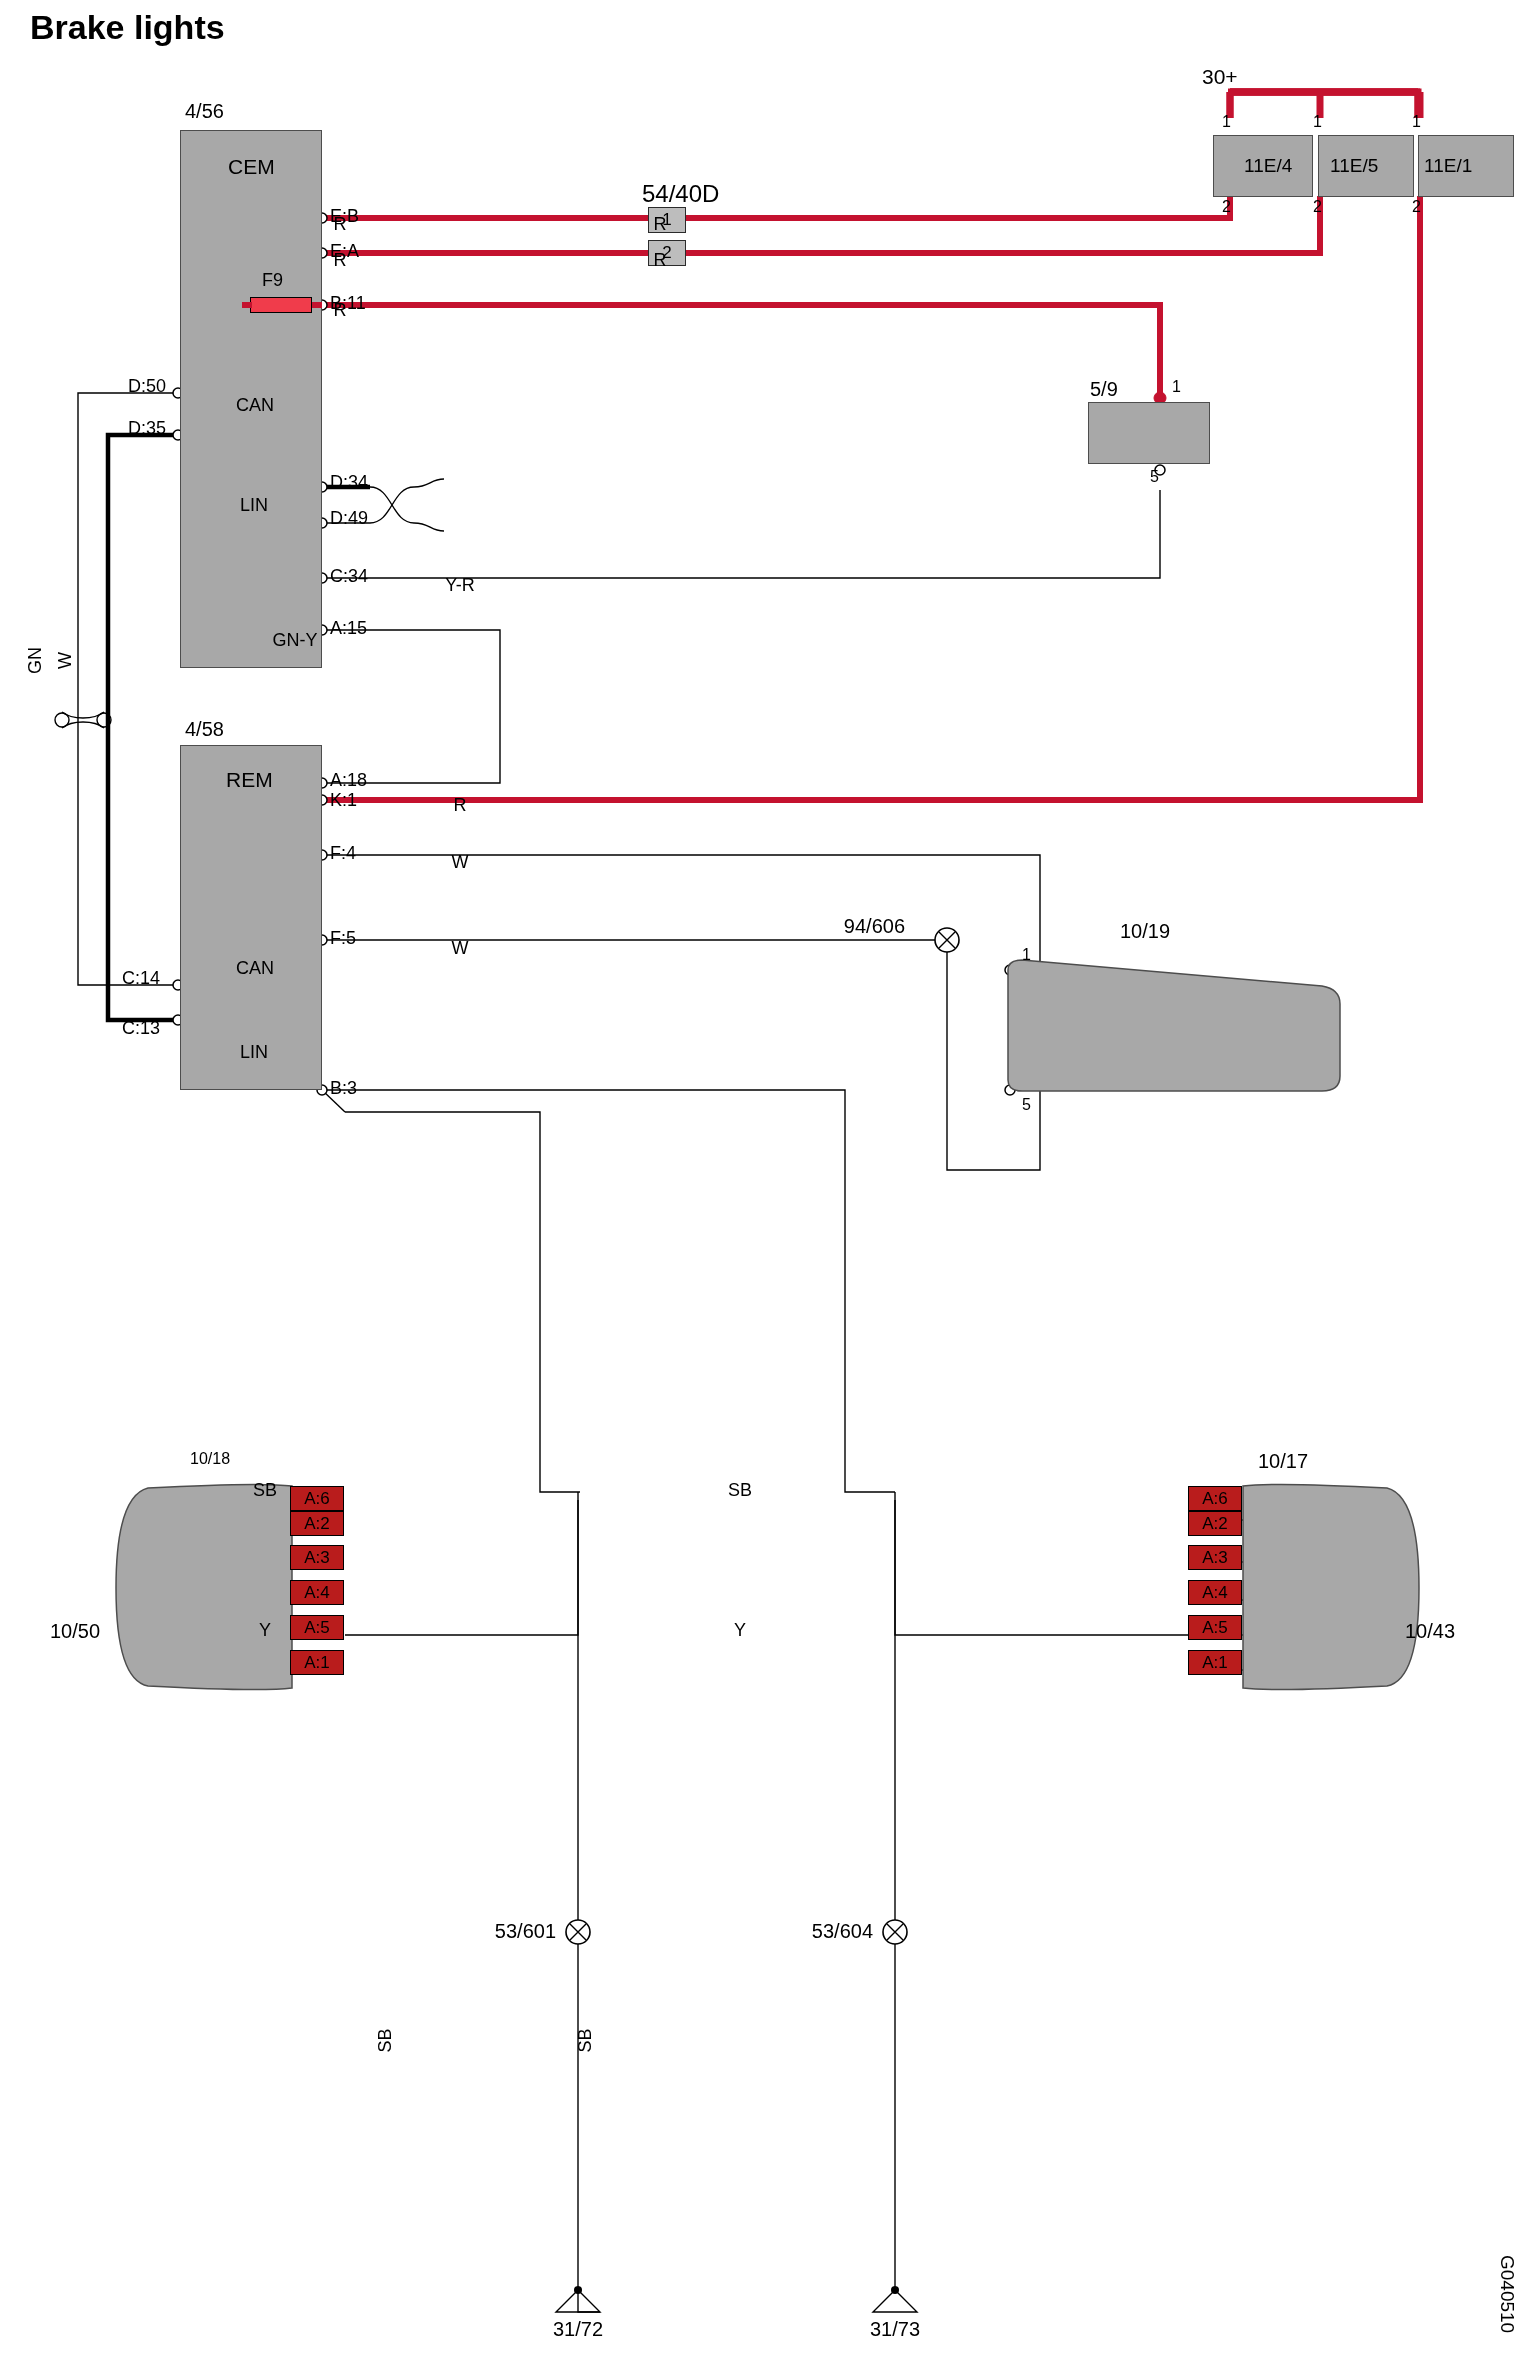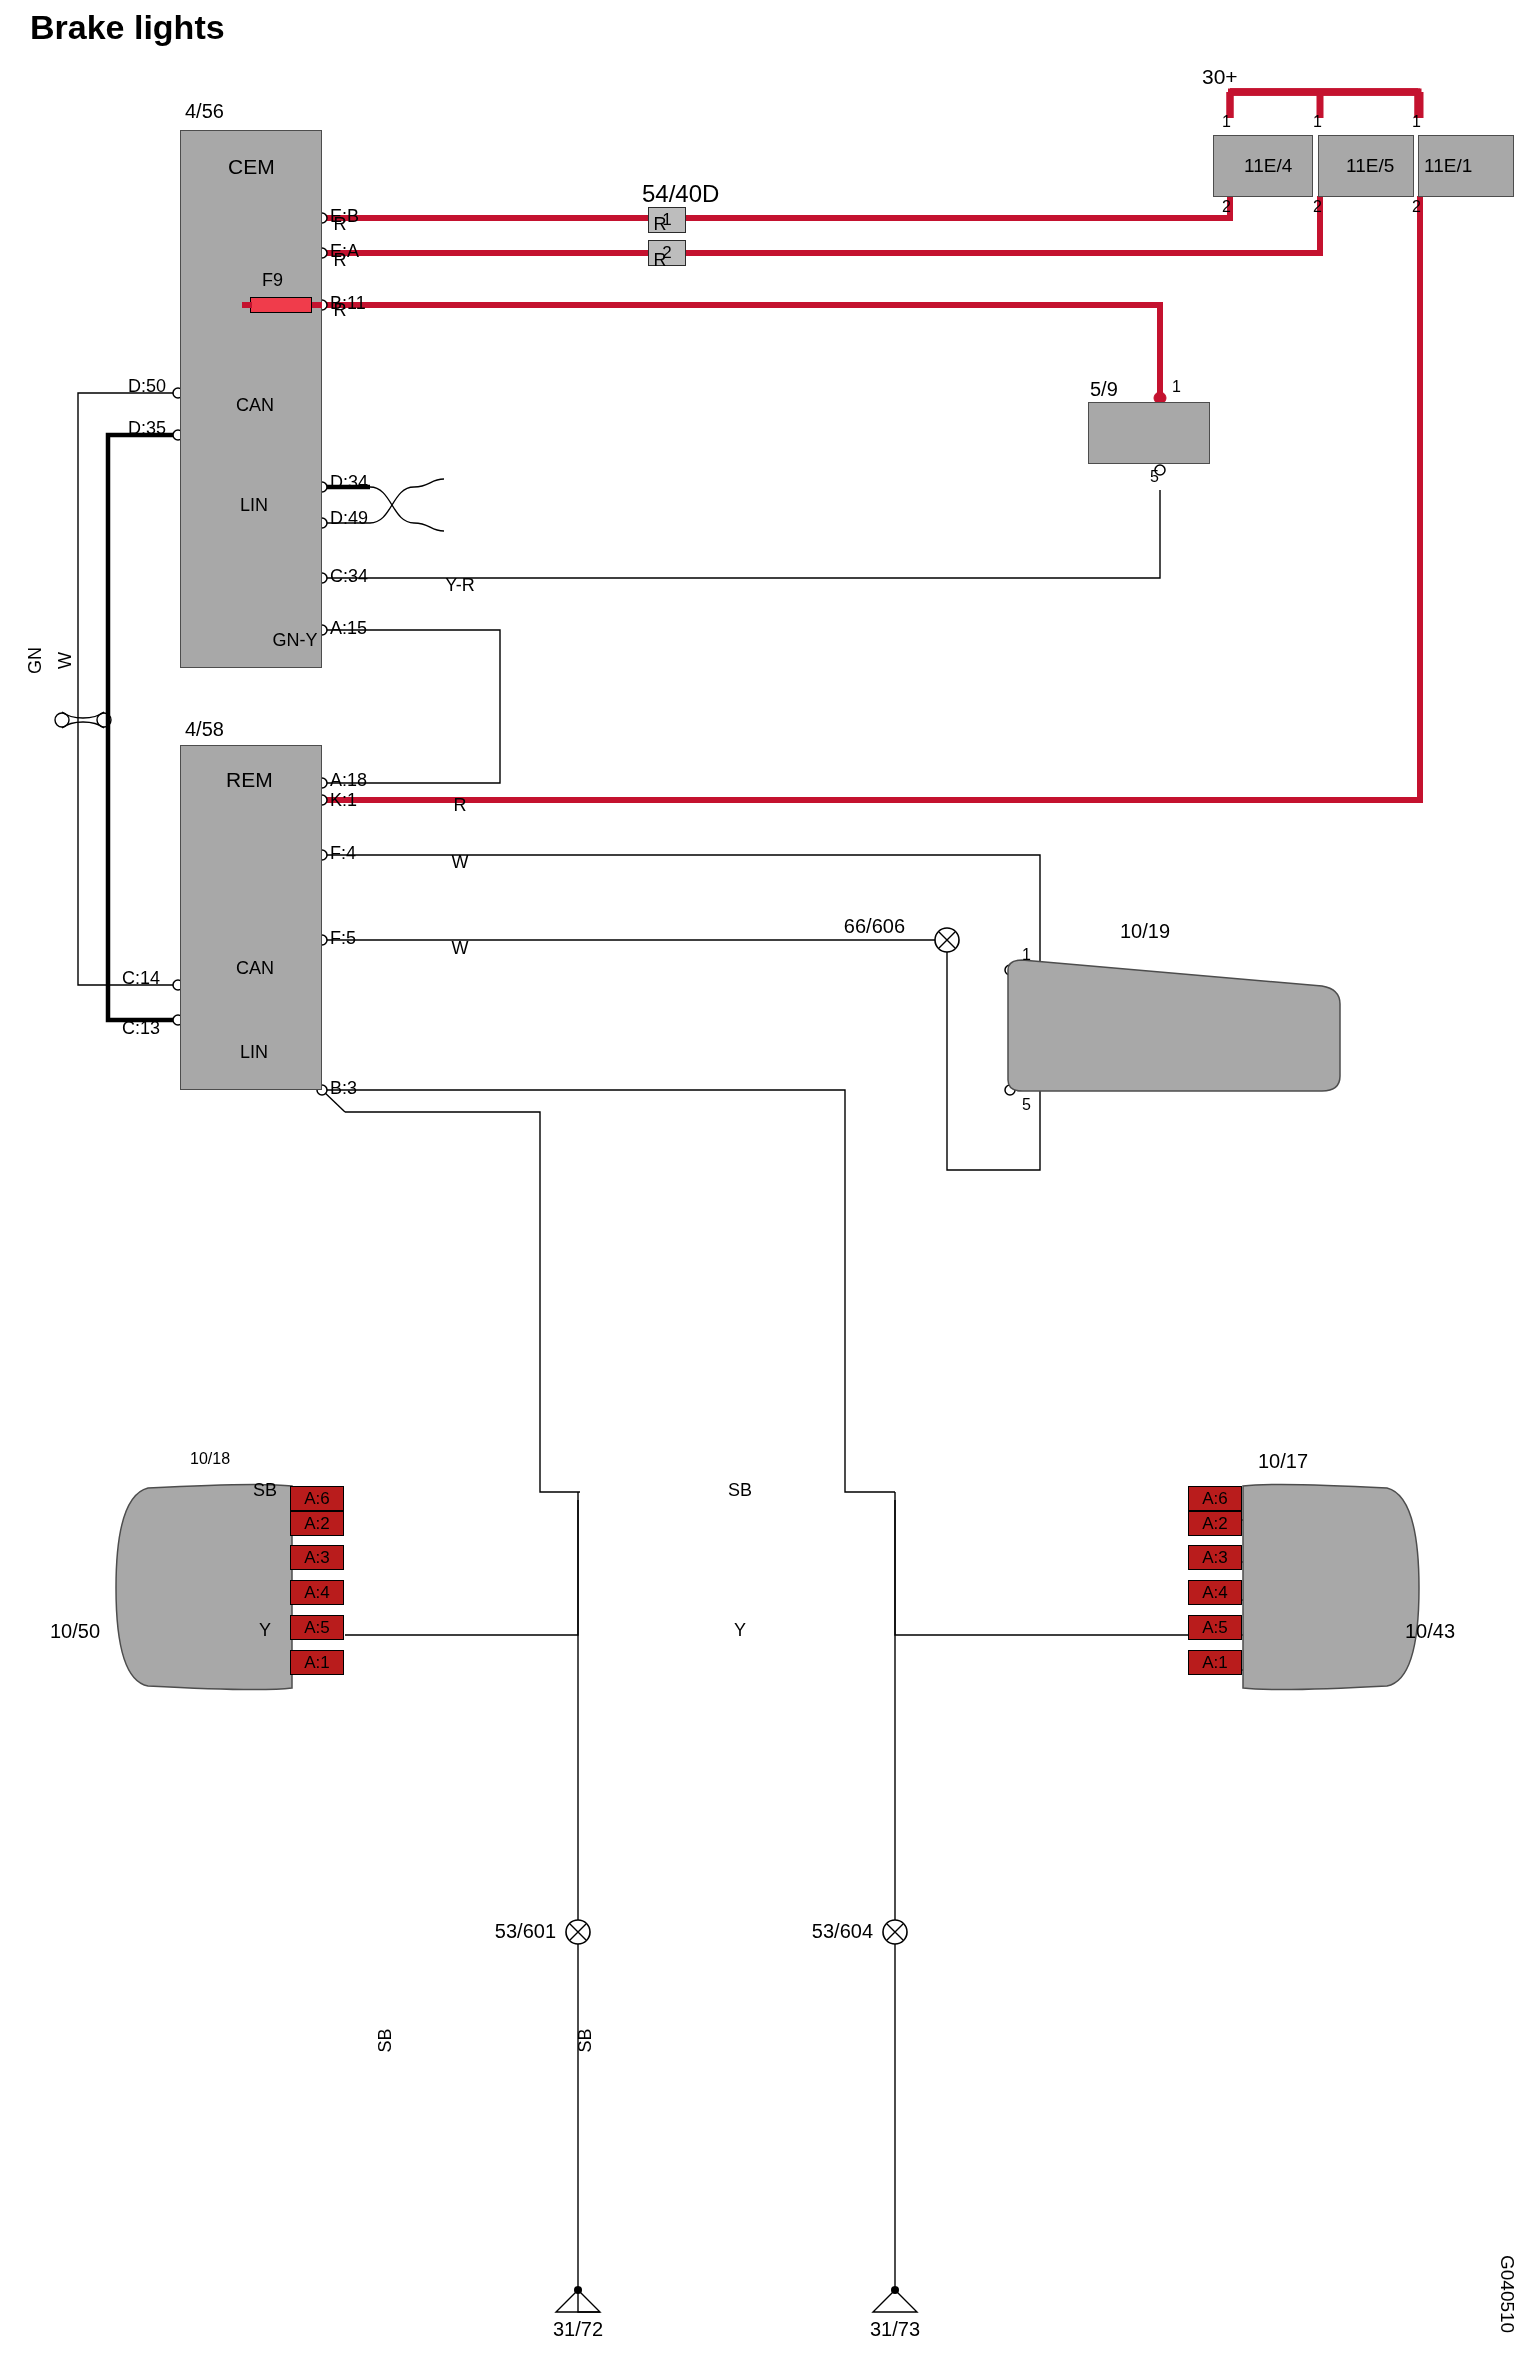--- a/index.html
+++ b/index.html
@@ -296,21 +296,21 @@
   <div class="box pinbox" style="left:648px;top:240px;width:38px;height:26px;display:flex;align-items:center;justify-content:center;font-size:17px;">2</div>
 
   <div class="lbl" style="left:1202px;top:65px;font-size:21px;">30+</div>
 
   <div class="box conn" style="left:1213px;top:135px;width:100px;height:62px;"></div>
   <div class="lbl" style="left:1244px;top:155px;font-size:19px;">11E/4</div>
   <div class="lbl" style="left:1222px;top:113px;font-size:16px;">1</div>
   <div class="lbl" style="left:1222px;top:198px;font-size:16px;">2</div>
 
   <div class="box conn" style="left:1318px;top:135px;width:96px;height:62px;"></div>
-  <div class="lbl" style="left:1330px;top:155px;font-size:19px;margin-left:16px;">11E/5</div>
+  <div class="lbl" style="left:1330px;top:155px;font-size:19px;">11E/5</div>
   <div class="lbl" style="left:1313px;top:113px;font-size:16px;">1</div>
   <div class="lbl" style="left:1313px;top:198px;font-size:16px;">2</div>
 
   <div class="box conn" style="left:1418px;top:135px;width:96px;height:62px;"></div>
   <div class="lbl" style="left:1424px;top:155px;font-size:19px;">11E/1</div>
   <div class="lbl" style="left:1412px;top:113px;font-size:16px;">1</div>
   <div class="lbl" style="left:1412px;top:198px;font-size:16px;">2</div>
 
   <div class="box conn" style="left:1088px;top:402px;width:122px;height:62px;"></div>
   <div class="lbl" style="left:1090px;top:378px;font-size:20px;">5/9</div>
@@ -349,21 +349,21 @@
   <div class="lbl" style="left:1405px;top:1620px;font-size:20px;">10/43</div>
   <div class="lbl" style="left:1258px;top:1450px;font-size:20px;">10/17</div>
 
   <div class="box termbox" style="left:1188px;top:1486px;width:54px;height:25px;">A:6</div>
   <div class="box termbox" style="left:1188px;top:1511px;width:54px;height:25px;">A:2</div>
   <div class="box termbox" style="left:1188px;top:1545px;width:54px;height:25px;">A:3</div>
   <div class="box termbox" style="left:1188px;top:1580px;width:54px;height:25px;">A:4</div>
   <div class="box termbox" style="left:1188px;top:1615px;width:54px;height:25px;">A:5</div>
   <div class="box termbox" style="left:1188px;top:1650px;width:54px;height:25px;">A:1</div>
 
-  <div class="lbl" style="left:905px;top:915px;font-size:20px;transform:translateX(-100%);">66/606</div>
+  <div class="lbl" style="left:905px;top:915px;font-size:20px;transform:translateX(-100%);">94/606</div>
   <div class="lbl" style="left:556px;top:1920px;font-size:20px;transform:translateX(-100%);">53/601</div>
   <div class="lbl" style="left:873px;top:1920px;font-size:20px;transform:translateX(-100%);">53/604</div>
 
   <div class="lbl c" style="left:578px;top:2318px;font-size:20px;">31/72</div>
   <div class="lbl c" style="left:895px;top:2318px;font-size:20px;">31/73</div>
 
   <div id="wirelabels">
       <div class="lbl c" style="left: 340px; top: 214px; font-size: 18px;">R</div>
       <div class="lbl c" style="left: 660px; top: 214px; font-size: 18px;">R</div>
       <div class="lbl c" style="left: 340px; top: 250px; font-size: 18px;">R</div>

